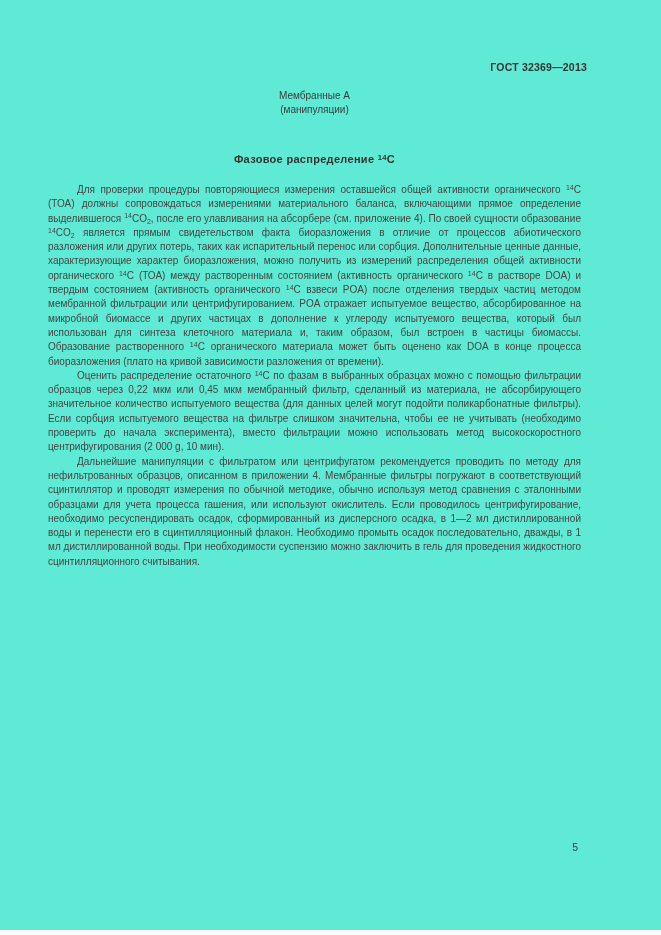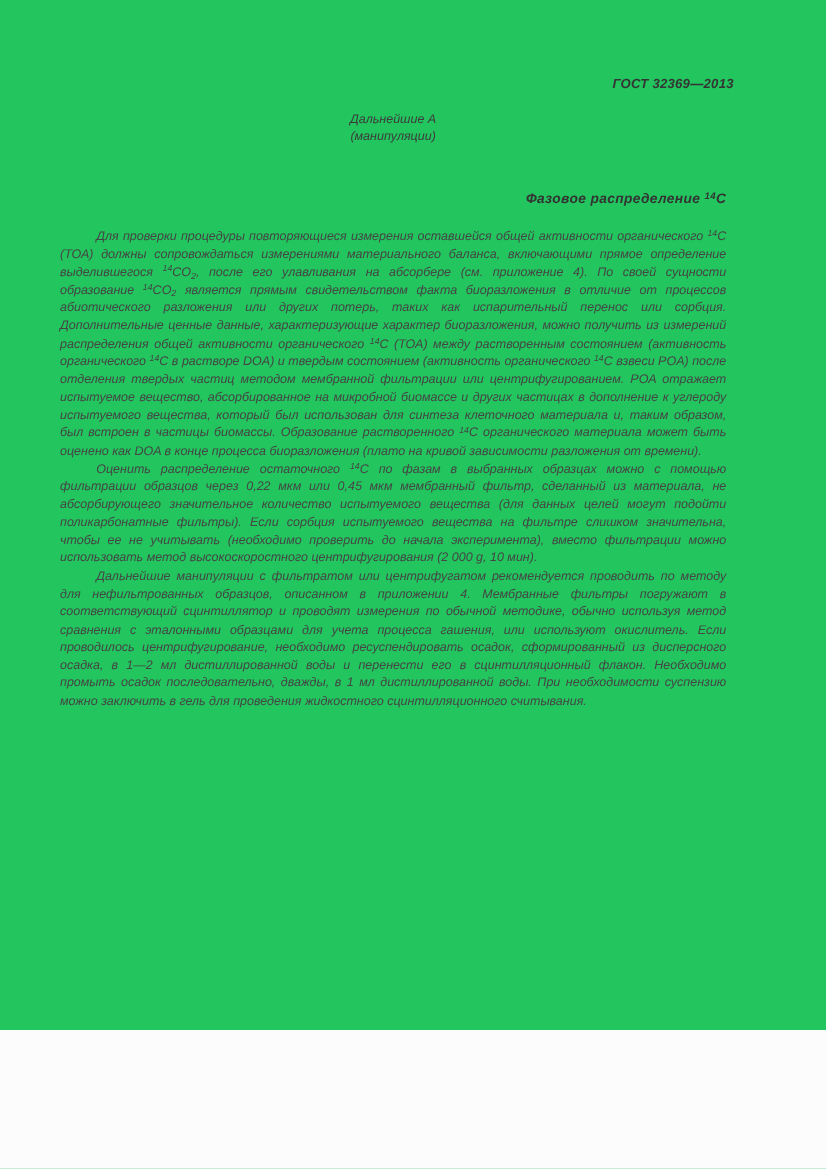--- a/index.html
+++ b/index.html
@@ -4,26 +4,25 @@
 <title>ГОСТ 32369—2013 — страница 15</title>
 <style>
   html, body {
     margin: 0;
     padding: 0;
     background: #fcfcfc;
   }
   .page {
     position: relative;
     width: 661px;
-    height: 824px;
-    background: #22c55e;
+    height: 930px;
+    background: #5eead4;
     font-family: "Liberation Sans", "DejaVu Sans", sans-serif;
     color: #454545;
     overflow: hidden;
-    font-style: italic;
   }
   .doc-header {
     position: absolute;
     top: 61px;
     left: 48px;
     width: 539px;
     text-align: right;
     font-size: 10.5px;
     font-weight: bold;
     letter-spacing: 0.2px;
@@ -38,21 +37,21 @@
     font-size: 10px;
     line-height: 14.3px;
     color: #3c3c3c;
   }
   .page-title {
     position: absolute;
     top: 153px;
     left: 48px;
     width: 533px;
     margin: 0;
-    text-align: right;
+    text-align: center;
     font-size: 11px;
     font-weight: bold;
     letter-spacing: 0.3px;
     color: #333333;
   }
   .body-text {
     position: absolute;
     top: 183px;
     left: 48px;
     width: 533px;
@@ -86,21 +85,21 @@
 </head>
 <body>
 
 <div class="page">
 
   <div class="doc-header">
     <span>ГОСТ 32369—2013</span>
   </div>
 
   <div class="annex-heading">
-    <div>Дальнейшие А</div>
+    <div>Мембранные А</div>
     <div>(манипуляции)</div>
   </div>
 
   <h1 class="page-title">Фазовое распределение <sup>14</sup>C</h1>
 
   <div class="body-text">
     <p>Для проверки процедуры повторяющиеся измерения оставшейся общей активности органического <sup>14</sup>C (ТОА) должны сопровождаться измерениями материального баланса, включающими прямое определение выделившегося <sup>14</sup>CO<sub>2</sub>, после его улавливания на абсорбере (см. приложение 4). По своей сущности образование <sup>14</sup>CO<sub>2</sub> является прямым свидетельством факта биоразложения в отличие от процессов абиотического разложения или других потерь, таких как испарительный перенос или сорбция. Дополнительные ценные данные, характеризующие характер биоразложения, можно получить из измерений распределения общей активности органического <sup>14</sup>C (ТОА) между растворенным состоянием (активность органического <sup>14</sup>C в растворе DOA) и твердым состоянием (активность органического <sup>14</sup>C взвеси POA) после отделения твердых частиц методом мембранной фильтрации или центрифугированием. POA отражает испытуемое вещество, абсорбированное на микробной биомассе и других частицах в дополнение к углероду испытуемого вещества, который был использован для синтеза клеточного материала и, таким образом, был встроен в частицы биомассы. Образование растворенного <sup>14</sup>C органического материала может быть оценено как DOA в конце процесса биоразложения (плато на кривой зависимости разложения от времени).</p>
     <p>Оценить распределение остаточного <sup>14</sup>C по фазам в выбранных образцах можно с помощью фильтрации образцов через 0,22 мкм или 0,45 мкм мембранный фильтр, сделанный из материала, не абсорбирующего значительное количество испытуемого вещества (для данных целей могут подойти поликарбонатные фильтры). Если сорбция испытуемого вещества на фильтре слишком значительна, чтобы ее не учитывать (необходимо проверить до начала эксперимента), вместо фильтрации можно использовать метод высокоскоростного центрифугирования (2 000 g, 10 мин).</p>
     <p>Дальнейшие манипуляции с фильтратом или центрифугатом рекомендуется проводить по методу для нефильтрованных образцов, описанном в приложении 4. Мембранные фильтры погружают в соответствующий сцинтиллятор и проводят измерения по обычной методике, обычно используя метод сравнения с эталонными образцами для учета процесса гашения, или используют окислитель. Если проводилось центрифугирование, необходимо ресуспендировать осадок, сформированный из дисперсного осадка, в 1—2 мл дистиллированной воды и перенести его в сцинтилляционный флакон. Необходимо промыть осадок последовательно, дважды, в 1 мл дистиллированной воды. При необходимости суспензию можно заключить в гель для проведения жидкостного сцинтилляционного считывания.</p>
   </div>

